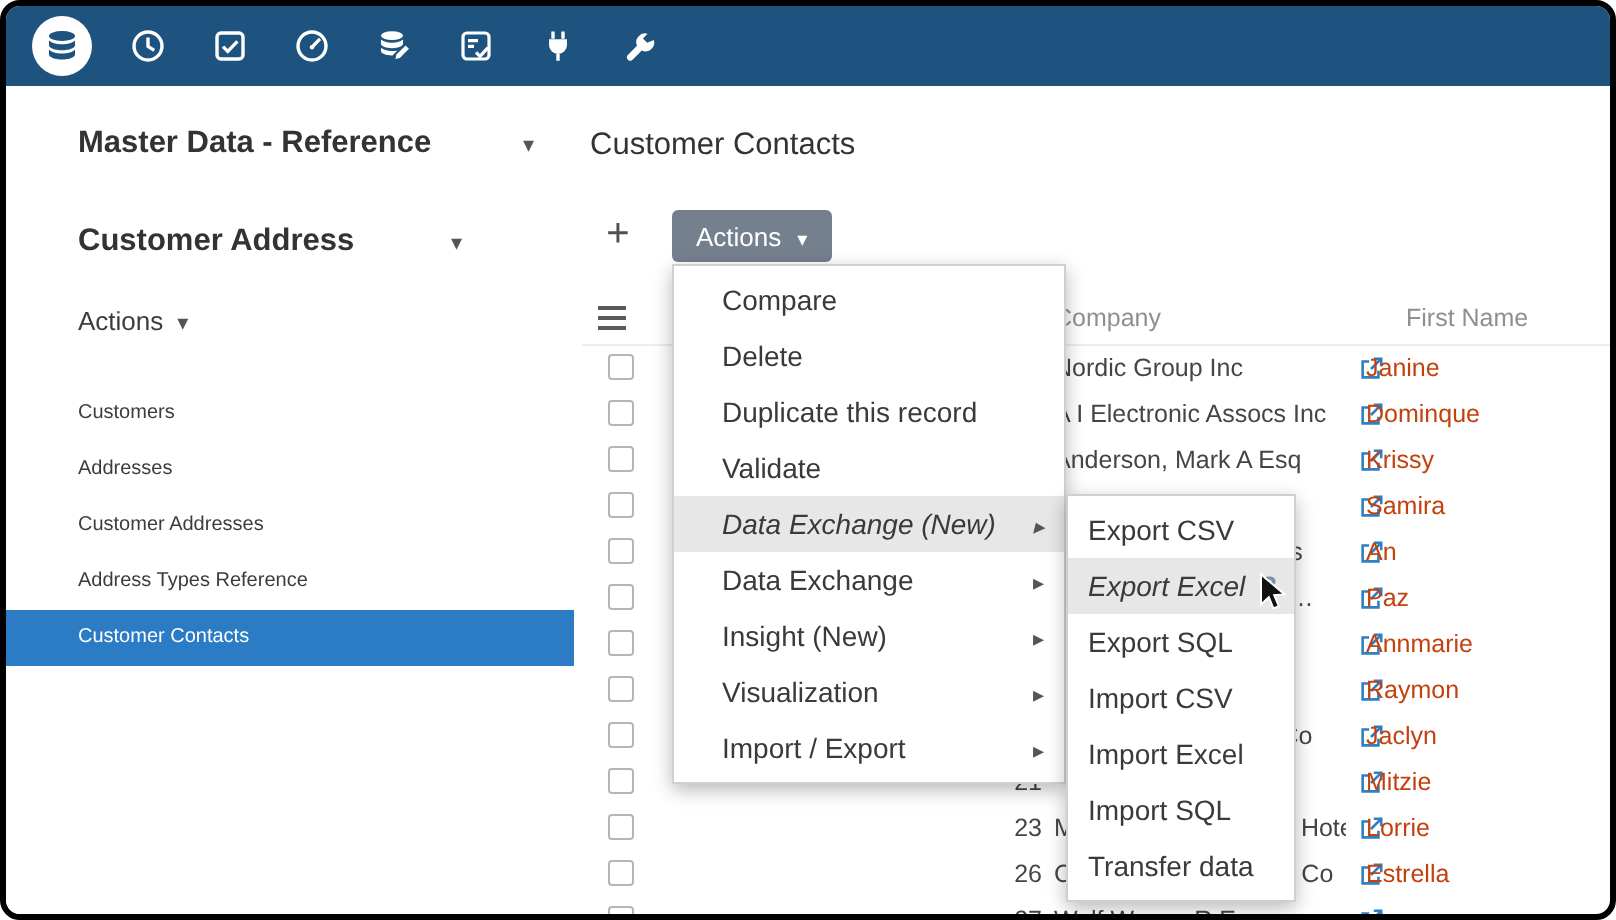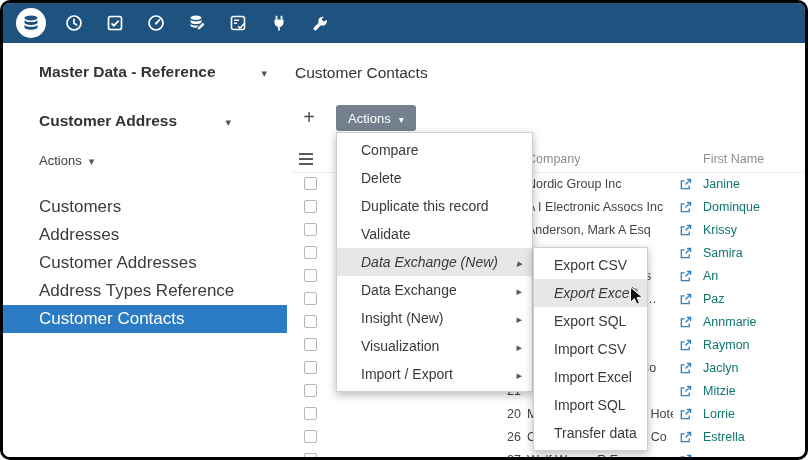--- a/index.html
+++ b/index.html
@@ -18,21 +18,21 @@
   
   .sidebar { position:absolute; left:0; top:40px; width:288px; bottom:0; background:#fff; }
   .sel-row { position:absolute; left:36px; display:flex; justify-content:space-between;
              align-items:center; font-size:15.5px; font-weight:bold; color:#333; }
   .model-row { top:20px; width:228px; }
   .entity-row { top:69px; width:192px; }
   .caret-down::after { content:"▾"; font-size:11px; color:#555; font-weight:normal; }
   .sb-actions { position:absolute; top:110px; left:36px; font-size:13px; color:#3d3d3d;
                 display:flex; align-items:center; gap:7px; }
   .sb-nav { position:absolute; top:150px; left:0; right:4px; }
-  .sb-item { height:28px; line-height:28px; padding-left:36px; font-size:17px; color:#3c3c3c; }
+  .sb-item { height:28px; line-height:28px; padding-left:36px; font-size:10px; color:#3c3c3c; }
   .sb-item.selected { background:#2b7cc4; color:#fff; }
 
   
   .page-title { position:absolute; left:292px; top:61px; font-size:15.5px; color:#333; }
   .plus-btn { position:absolute; left:294px; top:102px; font-size:20px; color:#4f4f4f;
               width:24px; height:24px; text-align:center; line-height:24px; }
   .actions-btn { position:absolute; left:333px; top:102px; height:26px; background:#74808d;
                  color:#fff; border:none; border-radius:3px; font-size:13px;
                  font-family:"Liberation Sans", sans-serif;
                  display:flex; align-items:center; gap:8px; padding:0 12px; }
@@ -45,30 +45,30 @@
   .thead .col-fname { position:absolute; left:412px; top:7px; }
   .burger { position:absolute; left:8px; top:8px; width:14px; height:12px; color:#5a5a5a; }
   .trow { position:relative; height:23px; }
   .cb { position:absolute; left:13px; top:4px; width:13px; height:13px; background:#fff;
         border:1px solid #b5b5b5; border-radius:2px; }
   .rid { position:absolute; left:150px; top:4px; width:80px; text-align:right; color:#454545; }
   .company { position:absolute; left:236px; top:4px; width:146px; overflow:hidden;
              white-space:nowrap; color:#454545; }
   .rowlink { position:absolute; left:388px; top:5px; width:13px; height:13px; color:#2f7fc1; }
   .rowlink svg { display:block; width:13px; height:13px; }
-  .fname { position:absolute; left:412px; top:4px; color:#0f766e; white-space:nowrap; }
+  .fname { position:absolute; left:392px; top:4px; color:#c2410c; white-space:nowrap; }
 
   
   .menu { position:absolute; background:#fff; border:1px solid #cfcfcf; padding:3px 0;
           box-shadow:0 3px 9px rgba(0,0,0,.28); }
   .menu1 { left:333px; top:129px; width:197px; z-index:10; }
   .menu2 { left:530px; top:244px; width:115px; z-index:11; }
   .mi { position:relative; height:28px; line-height:28px; font-size:14px; color:#3a3a3a;
         padding-left:24px; white-space:nowrap; }
-  .menu2 .mi { padding-left:20px; }
+  .menu2 .mi { padding-left:10px; }
   .mi.hl { background:#e7e7e7;font-style:italic; }
   .sub-caret { position:absolute; right:10px; top:0; }
   .sub-caret::after { content:"▸"; font-size:11px; color:#555; }
   .help-badge { position:absolute; right:9px; top:0; color:#7d8fa6; font-weight:bold; }
 
   
   .cursor { position:absolute; left:626px; top:283px; z-index:20; width:15px; height:21px; }
 </style>
 </head>
 <body>
@@ -298,21 +298,21 @@
           <svg viewBox="0 0 14 14" fill="none" stroke="currentColor" stroke-width="1.4">
             <path d="M11 8v3.5H2.5V3H6"></path>
             <path d="M8.5 1.5h4v4"></path>
             <path d="M12.3 1.7L7 7"></path>
           </svg>
         </span>
         <span class="fname">Mitzie</span>
       </div>
     <div class="trow">
         <span class="cb"></span>
-        <span class="rid">20</span>
+        <span class="rid">23</span>
         <span class="company">Mountain View Grand Hotel</span>
         <span class="rowlink">
           <svg viewBox="0 0 14 14" fill="none" stroke="currentColor" stroke-width="1.4">
             <path d="M11 8v3.5H2.5V3H6"></path>
             <path d="M8.5 1.5h4v4"></path>
             <path d="M12.3 1.7L7 7"></path>
           </svg>
         </span>
         <span class="fname">Lorrie</span>
       </div>

